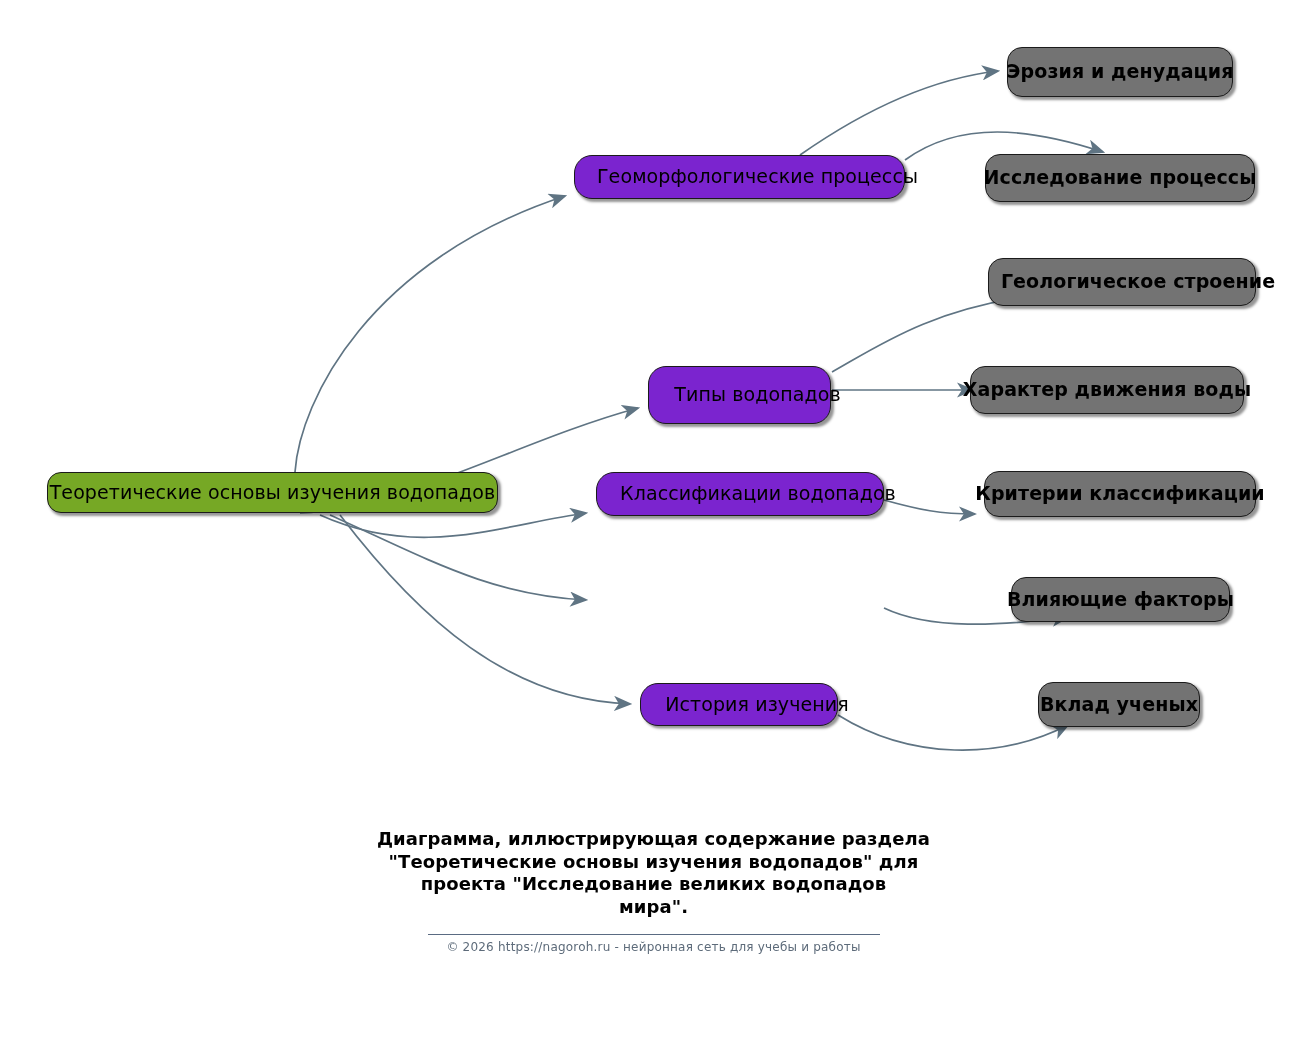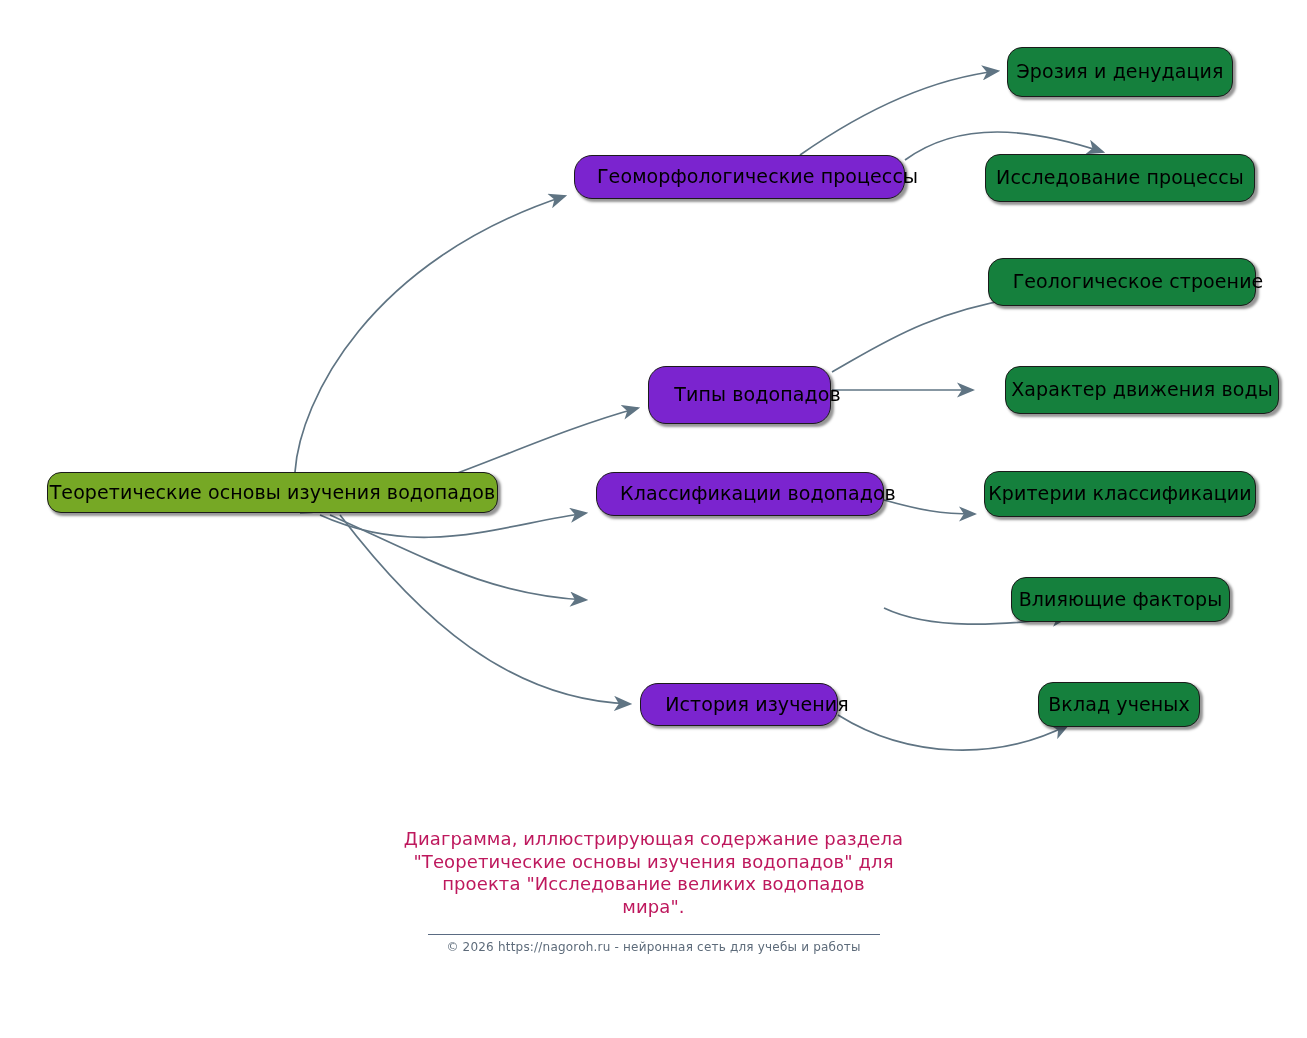--- a/index.html
+++ b/index.html
@@ -46,34 +46,35 @@
   .node-root {
     background: #76a825;
     border-radius: 14px;
   }
   .node-branch {
     background: #7b24cf;
     border-radius: 18px;
     padding-left: 36px;
   }
   .node-leaf {
-    background: #15803d;
+    background: #737373;
     border-radius: 15px;
+    font-weight: bold;
   }
   .caption-block {
     position: absolute;
     left: 0;
     top: 828px;
     width: 1307px;
     text-align: center;
   }
   .caption-text {
     font-size: 18px;
-    font-weight: normal;
-    color: #be185d;
+    font-weight: bold;
+    color: #000000;
     line-height: 1.25;
     letter-spacing: 0.1px;
     white-space: pre-line;
   }
   .caption-divider {
     width: 452px;
     height: 0;
     margin: 16px auto 0 auto;
     border-top: 1.6px solid #5a6b82;
   }
@@ -133,21 +134,21 @@
   <div class="node node-leaf" style="left:985px; top:154px; width:270px; height:48px;">
     <span>Исследование процессы</span>
   </div>
 
   <div class="node node-branch" style="left:648px; top:366px; width:183px; height:58px;">
     <span>Типы водопадов</span>
   </div>
   <div class="node node-leaf" style="left:988px; top:258px; width:268px; height:48px;padding-left:32px;">
     <span>Геологическое строение</span>
   </div>
-  <div class="node node-leaf" style="left:1005px; top:366px; width:274px; height:48px;">
+  <div class="node node-leaf" style="left:970px; top:366px; width:274px; height:48px;">
     <span>Характер движения воды</span>
   </div>
 
   <div class="node node-leaf" style="left:984px; top:471px; width:272px; height:46px;">
     <span>Критерии классификации</span>
   </div>
   <div class="node node-branch" style="left:596px; top:472px; width:288px; height:44px;">
     <span>Классификации водопадов</span>
   </div>
 

